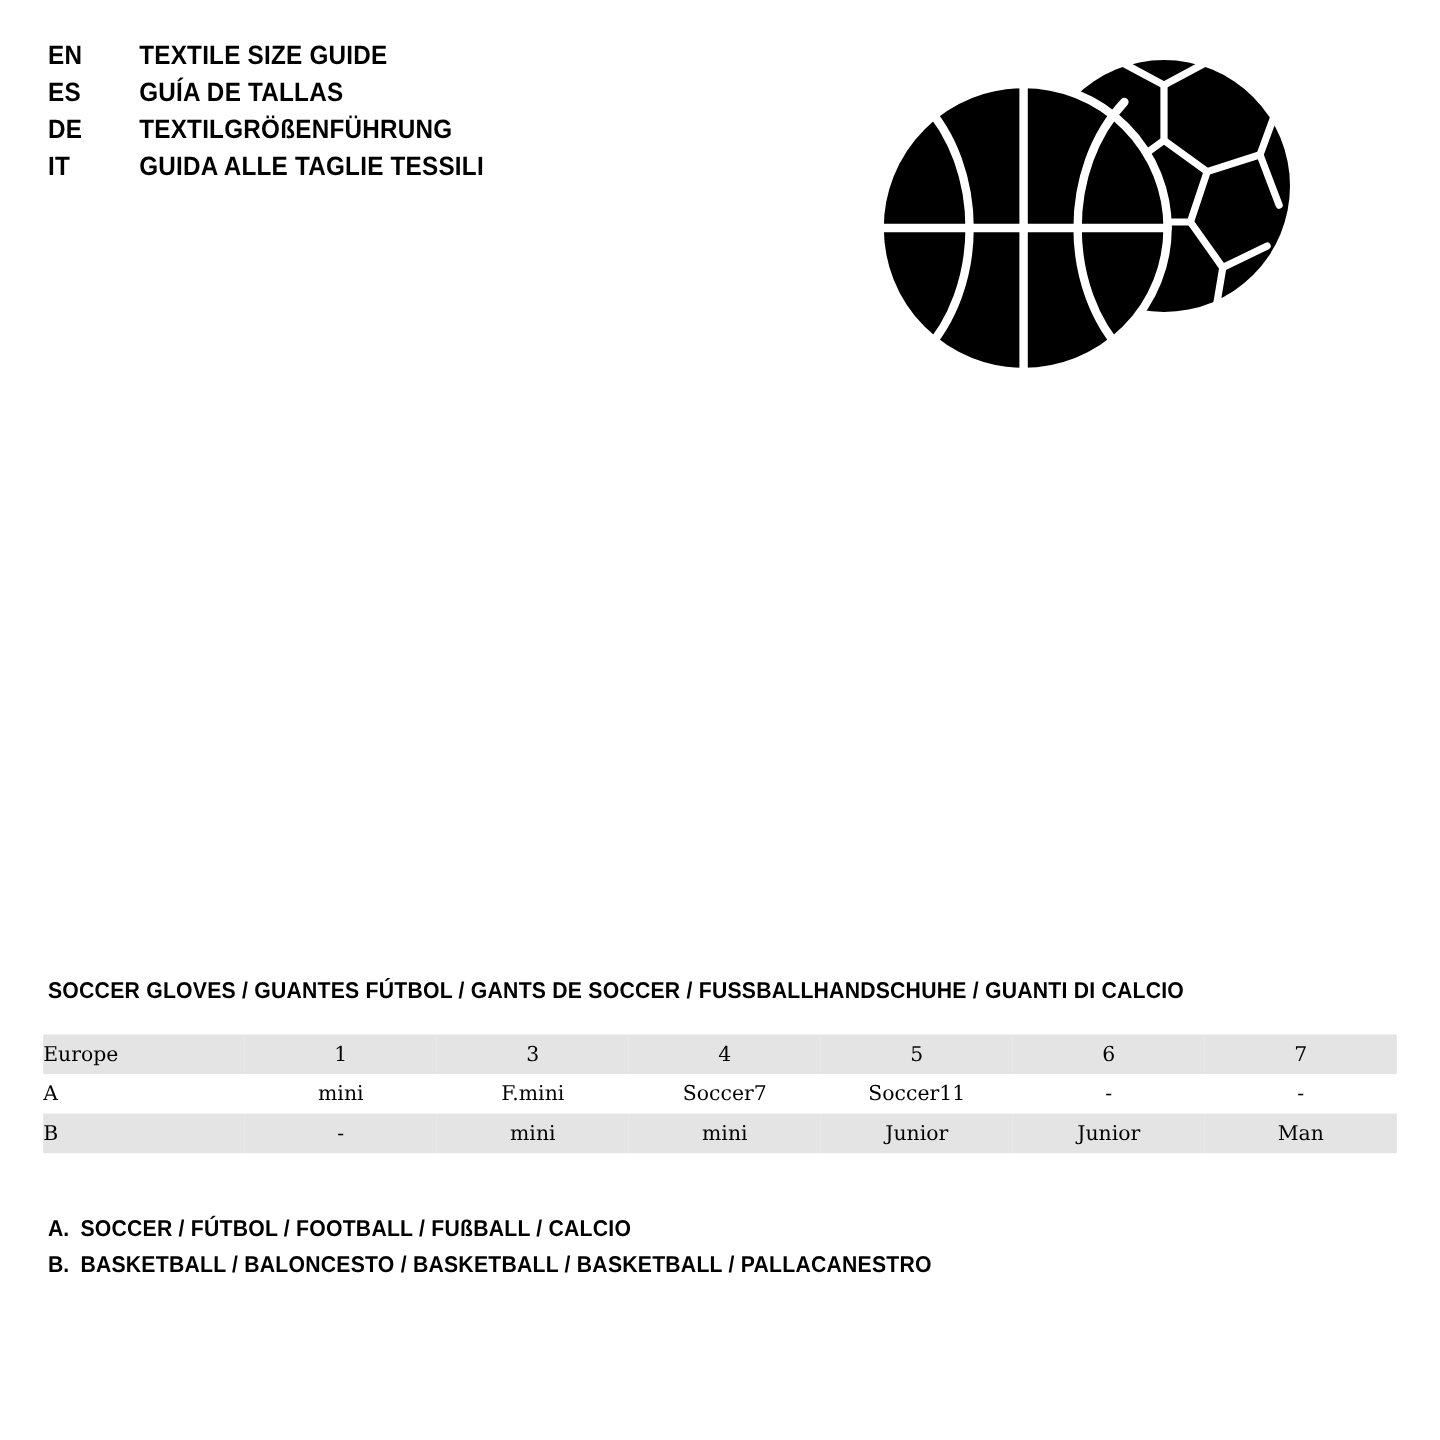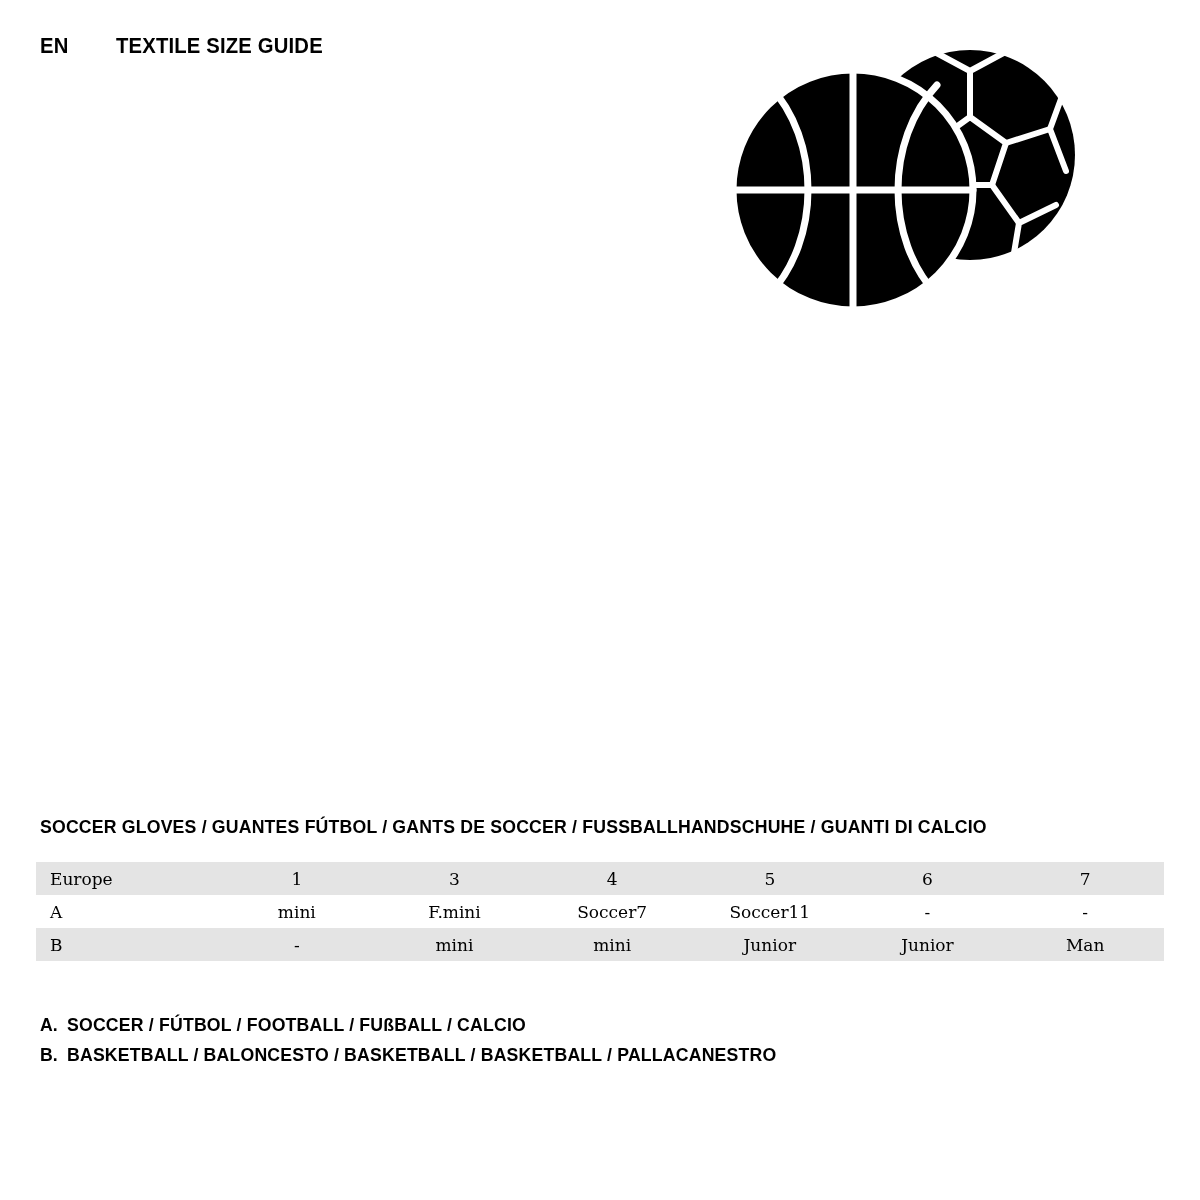--- a/index.html
+++ b/index.html
@@ -86,21 +86,21 @@
     padding: 0;
   }
   .size-table tr.shade td {
     background: #e4e4e4;
   }
   .size-table tr.plain td {
     background: #ffffff;
   }
   .size-table td.first {
     text-align: left;
-    padding-left: 14px;
+    padding-left: 0;
     width: 168px;
   }
 
   
   .notes {
     position: absolute;
     left: 40px;
     top: 1014px;
   }
   .note-row {
@@ -124,20 +124,32 @@
     white-space: nowrap;
   }
 </style>
 </head>
 <body>
 
 <div class="lang-block">
   <div class="lang-row">
     <span class="lang-code">EN</span>
     <span class="lang-text">TEXTILE SIZE GUIDE</span>
+  </div>
+  <div class="lang-row">
+    <span class="lang-code">ES</span>
+    <span class="lang-text">GUÍA DE TALLAS</span>
+  </div>
+  <div class="lang-row">
+    <span class="lang-code">DE</span>
+    <span class="lang-text">TEXTILGRÖßENFÜHRUNG</span>
+  </div>
+  <div class="lang-row">
+    <span class="lang-code">IT</span>
+    <span class="lang-text">GUIDA ALLE TAGLIE TESSILI</span>
   </div>
 </div>
 
 <div class="balls">
   <svg viewBox="0 0 370 290" width="370" height="290" xmlns="http://www.w3.org/2000/svg" aria-hidden="true">
 
     <g>
       <circle cx="245" cy="110" r="105" fill="#000000"></circle>
       <g fill="none" stroke="#ffffff" stroke-width="6" stroke-linejoin="round" stroke-linecap="round">
         <polygon points="245,72 281,98 267,140 223,140 209,98"></polygon>

